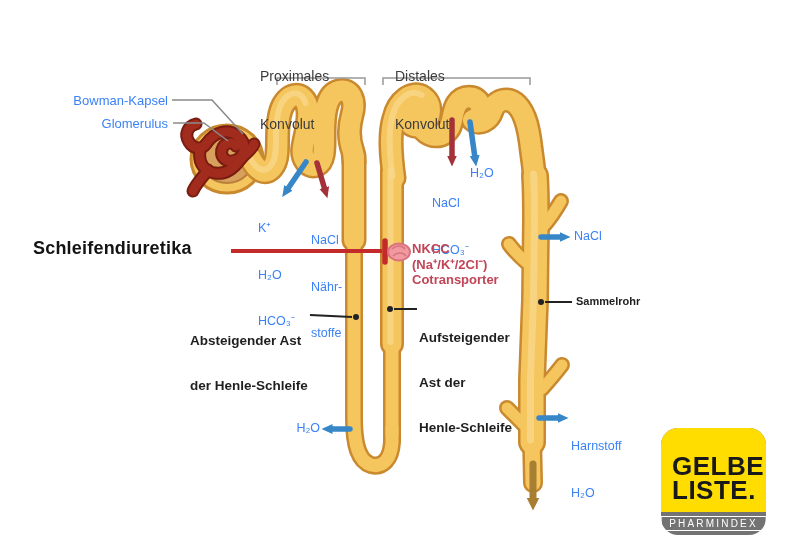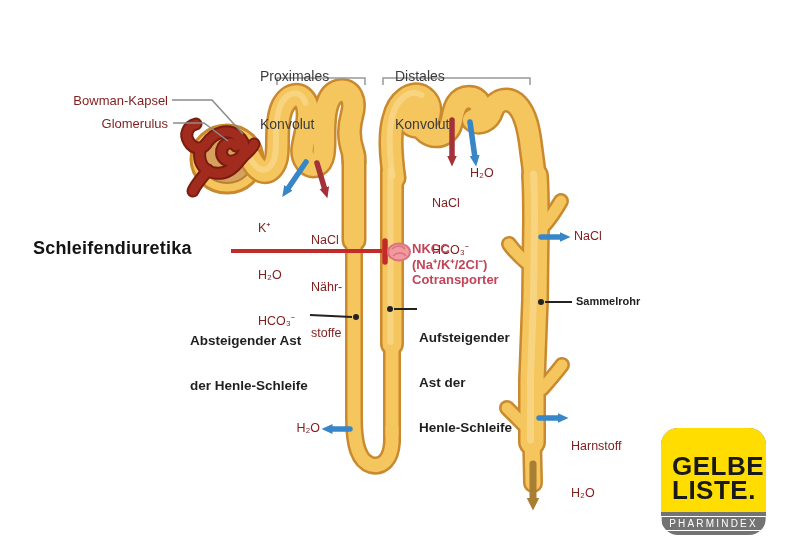--- a/index.html
+++ b/index.html
@@ -1,20 +1,20 @@
 <!DOCTYPE html>
 <html><head>
 <meta charset="utf-8">
 <style>
   html,body{margin:0;padding:0;}
   body{width:807px;height:545px;position:relative;background:#ffffff;
        font-family:"Liberation Sans", sans-serif;overflow:hidden;}
   #stage{position:absolute;inset:0;width:807px;height:545px;}
   svg{position:absolute;left:0;top:0;}
-  .lbl{position:absolute;color:#7f1d1d;font-size:13px;line-height:16px;white-space:pre;}
+  .lbl{position:absolute;color:#3b82f6;font-size:13px;line-height:16px;white-space:pre;}
   .lbl.small{font-size:12.5px;line-height:15.5px;}
   .lbl.center{text-align:left;}
   .lbl.right{text-align:right;}
   .lbl.bold{font-weight:bold;color:#1f1f1f;font-size:13.5px;line-height:15px;}
   .lbl.bracket-lbl{font-size:14px;line-height:16px;color:#3c3c3c;}
   .drug-lbl{position:absolute;font-size:18px;font-weight:bold;color:#141414;letter-spacing:.2px;}
   .nkcc-lbl{position:absolute;font-size:13px;font-weight:bold;line-height:15.5px;}
   
   .logo{position:absolute;left:661px;top:428px;width:105px;height:107px;background:#737373;
         border-radius:17px;}

